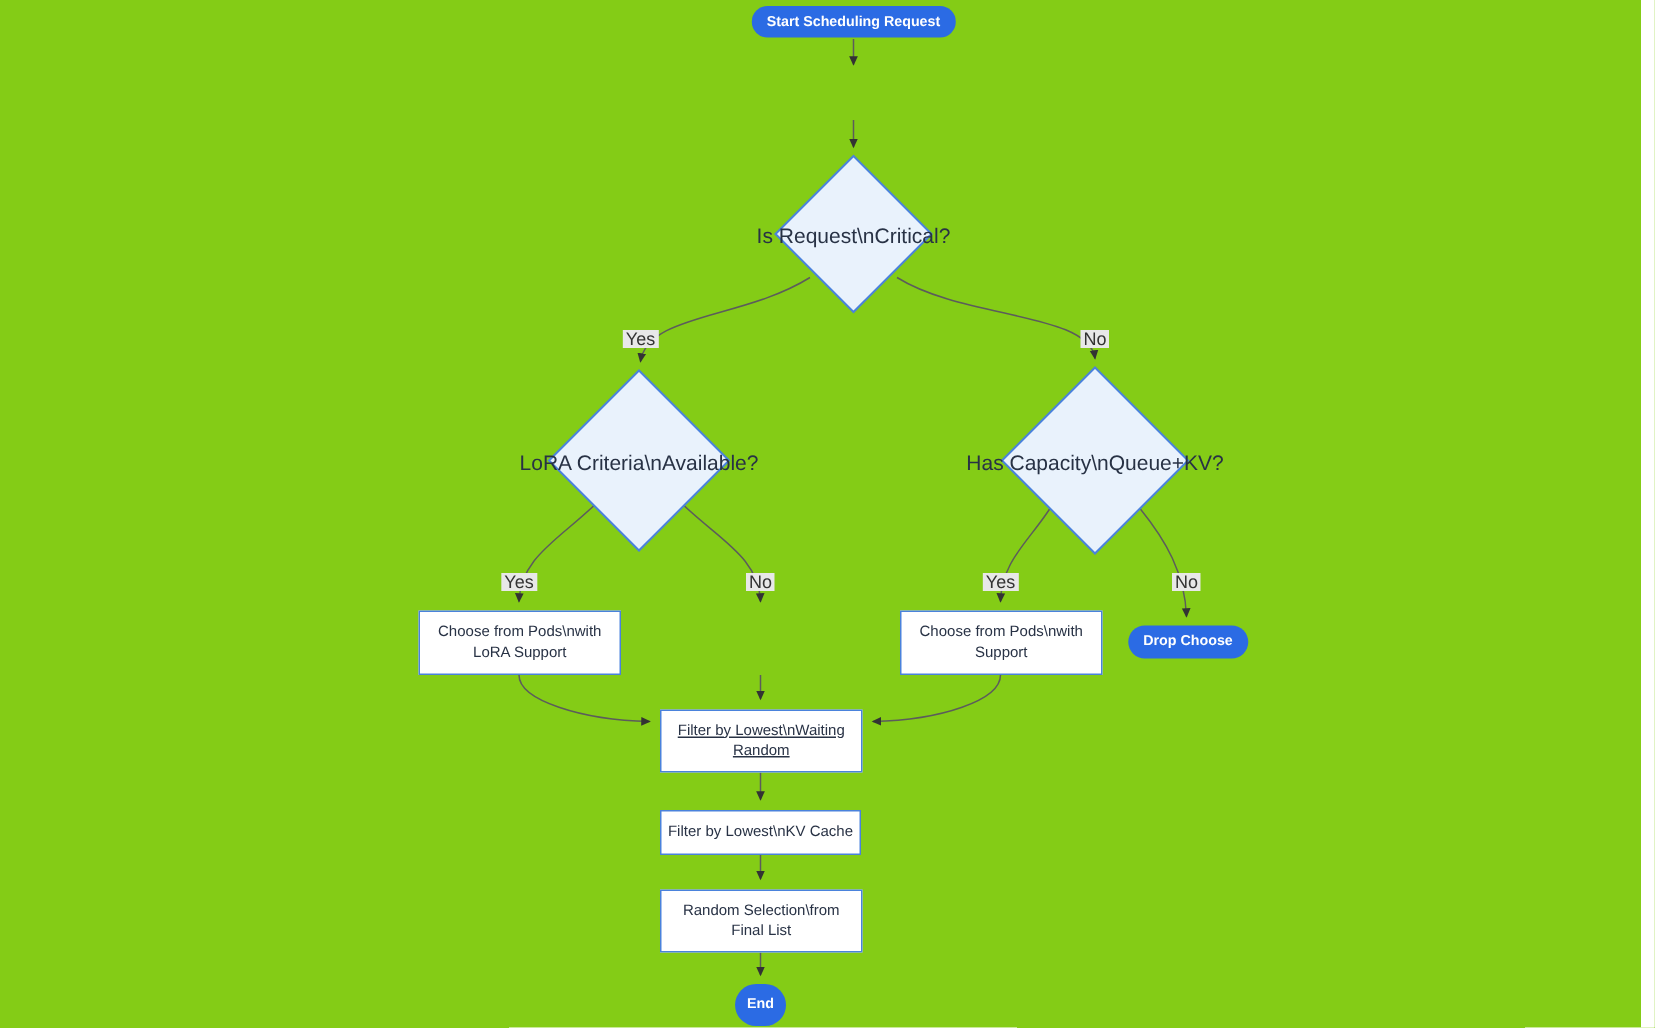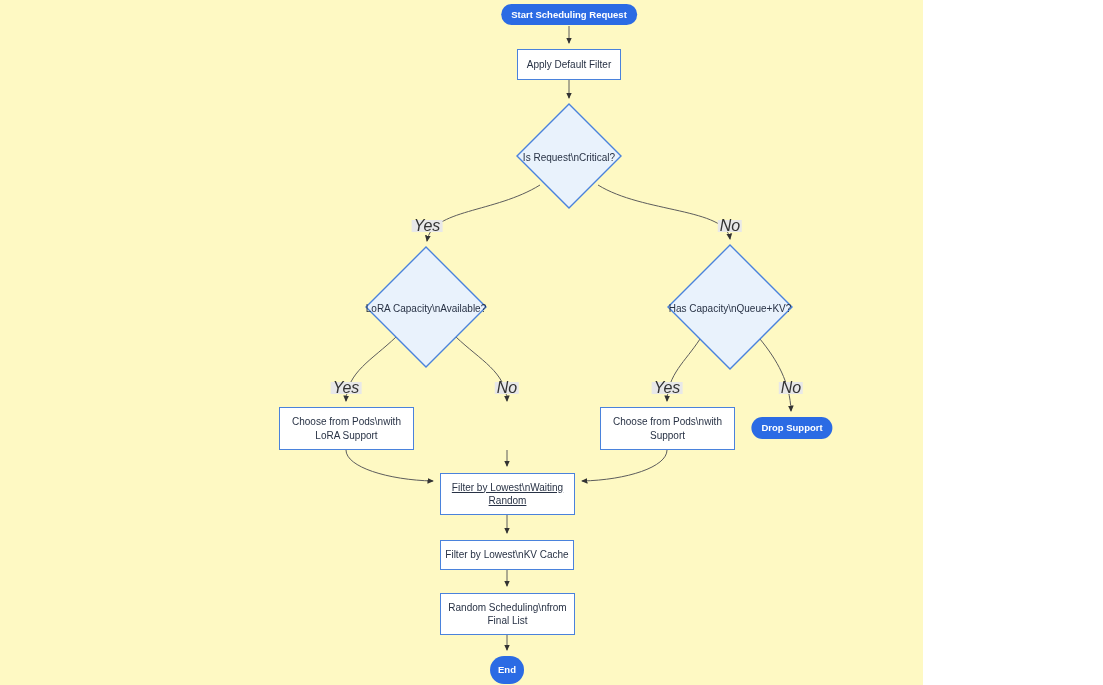--- a/index.html
+++ b/index.html
@@ -3,25 +3,24 @@
 <meta charset="utf-8">
 <style>
   html, body {
     margin: 0;
     padding: 0;
     background: #ffffff;
     font-family: "Liberation Sans", "DejaVu Sans", sans-serif;
   }
   #canvas {
     position: relative;
-    width: 909px;
+    width: 1094px;
     height: 685px;
-    background: #fef9c3;
+    background: #84cc16;
     overflow: hidden;
-    padding-left: 14px;
   }
   #edges {
     position: absolute;
     left: 0; top: 0;
     width: 1103px;
     height: 685px;
   }
   .edge {
     fill: none;
     stroke: #5c5c5c;
@@ -57,33 +56,32 @@
     border-radius: 11px;
     padding: 0 10px;
     transform: translateX(-50%);
     flex-direction: row;
   }
   .dlabel {
     position: absolute;
     transform: translate(-50%, -50%);
     white-space: nowrap;
     color: #283245;
-    font-size: 10px;
+    font-size: 14px;
     text-align: center;
   }
   .elabel {
     position: absolute;
     transform: translate(-50%, -50%);
     background: #e8e8e8;
     color: #333333;
-    font-size: 16px;
+    font-size: 12px;
     line-height: 12px;
     padding: 0 2px;
     white-space: nowrap;
-    font-style: italic;
   }
   .ln { display: block; }
 </style>
 </head>
 <body>
 
 <div id="canvas">
 
   <svg id="edges" width="1103" height="685" viewBox="0 0 1103 685">
     <defs>
@@ -109,55 +107,52 @@
 
     <polygon class="diamond" points="569,104 621,156 569,208 517,156"></polygon>
     <polygon class="diamond" points="426,247 486,307 426,367 366,307"></polygon>
     <polygon class="diamond" points="730,245 792,307 730,369 668,307"></polygon>
   </svg>
 
   <div class="node pill" style="left:569px; top:4px; height:21px;">
     <span>Start Scheduling Request</span>
   </div>
 
-  <div class="node rect-node" style="left:517px; top:49px; width:104px; height:31px;">
-    <span class="ln">Apply Default Filter</span>
-  </div>
 
   <div class="dlabel" style="left:569px; top:157px;">
     <span>Is Request\nCritical?</span>
   </div>
   <div class="dlabel" style="left:426px; top:308px;">
-    <span>LoRA Capacity\nAvailable?</span>
+    <span>LoRA Criteria\nAvailable?</span>
   </div>
   <div class="dlabel" style="left:730px; top:308px;">
     <span>Has Capacity\nQueue+KV?</span>
   </div>
 
   <div class="node rect-node" style="left:279px; top:407px; width:135px; height:43px;">
     <span class="ln">Choose from Pods\nwith</span>
     <span class="ln">LoRA Support</span>
   </div>
   <div class="node rect-node" style="left:600px; top:407px; width:135px; height:43px;">
     <span class="ln">Choose from Pods\nwith</span>
     <span class="ln">Support</span>
   </div>
   <div class="node pill" style="left:792px; top:417px; height:22px;">
-    <span>Drop Support</span>
+    <span>Drop Choose</span>
   </div>
 
   <div class="node rect-node" style="left:440px; top:473px; width:135px; height:42px;text-decoration:underline;">
     <span class="ln">Filter by Lowest\nWaiting</span>
     <span class="ln">Random</span>
   </div>
   <div class="node rect-node" style="left:440px; top:540px; width:134px; height:30px;">
     <span class="ln">Filter by Lowest\nKV Cache</span>
   </div>
   <div class="node rect-node" style="left:440px; top:593px; width:135px; height:42px;">
-    <span class="ln">Random Scheduling\nfrom</span>
+    <span class="ln">Random Selection\from</span>
     <span class="ln">Final List</span>
   </div>
   <div class="node pill" style="left:507px; top:656px; height:28px; border-radius:14px; padding:0 8px;">
     <span>End</span>
   </div>
 
   <div class="elabel" style="left:427px; top:226px;">
     <span>Yes</span>
   </div>
   <div class="elabel" style="left:730px; top:226px;">

